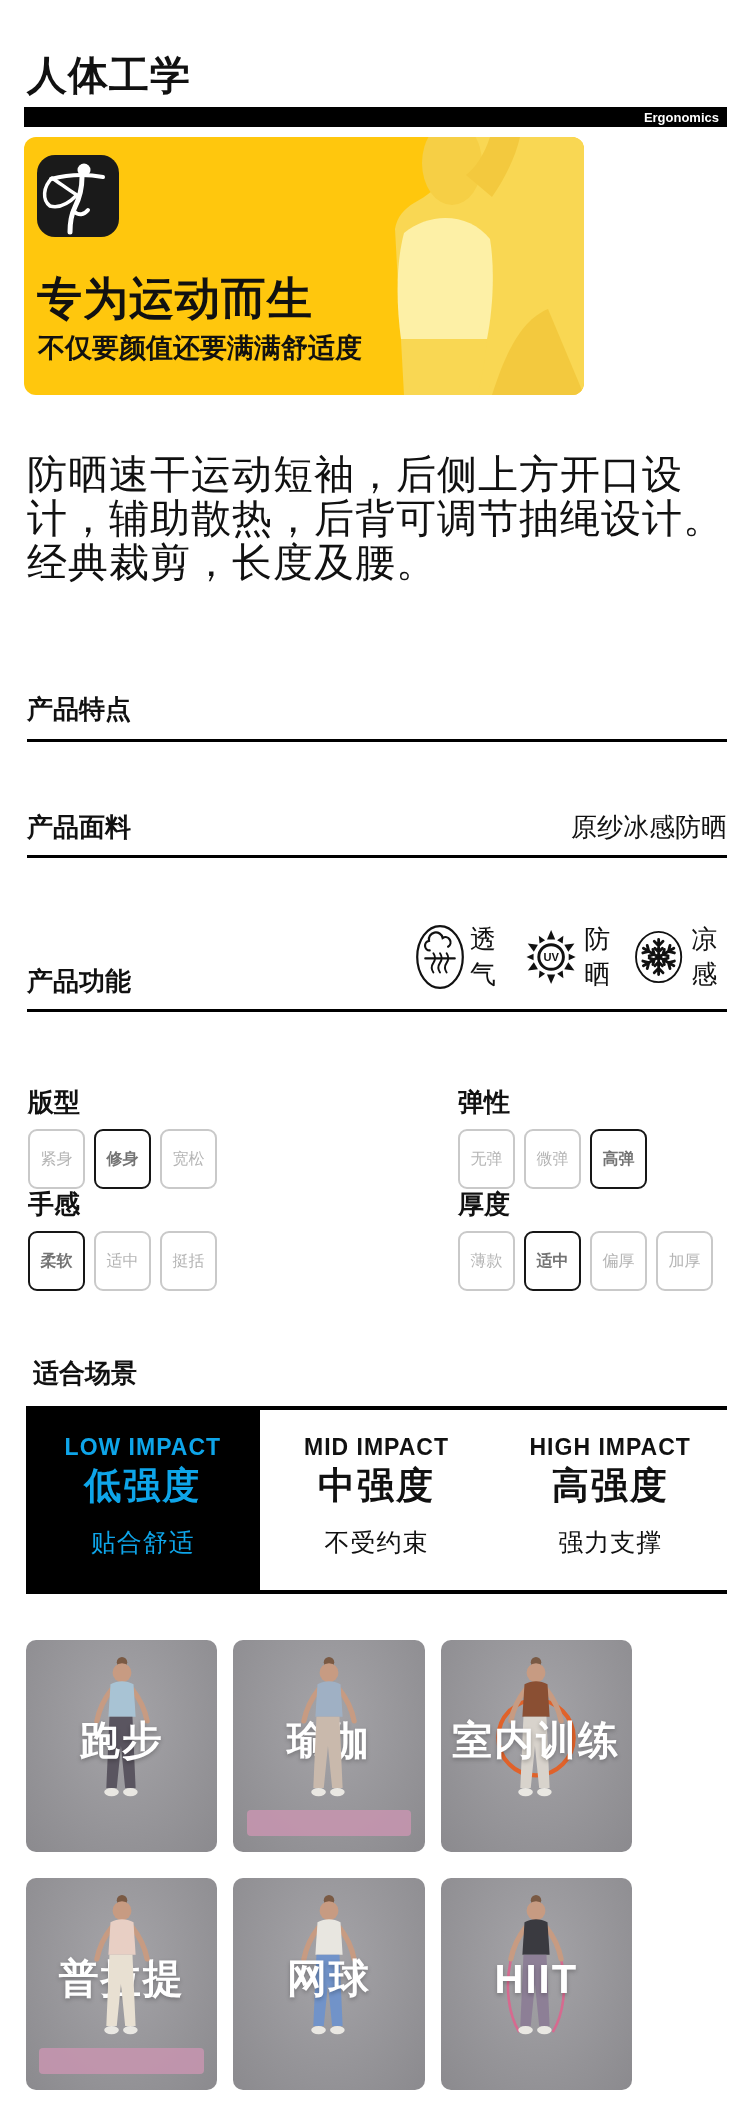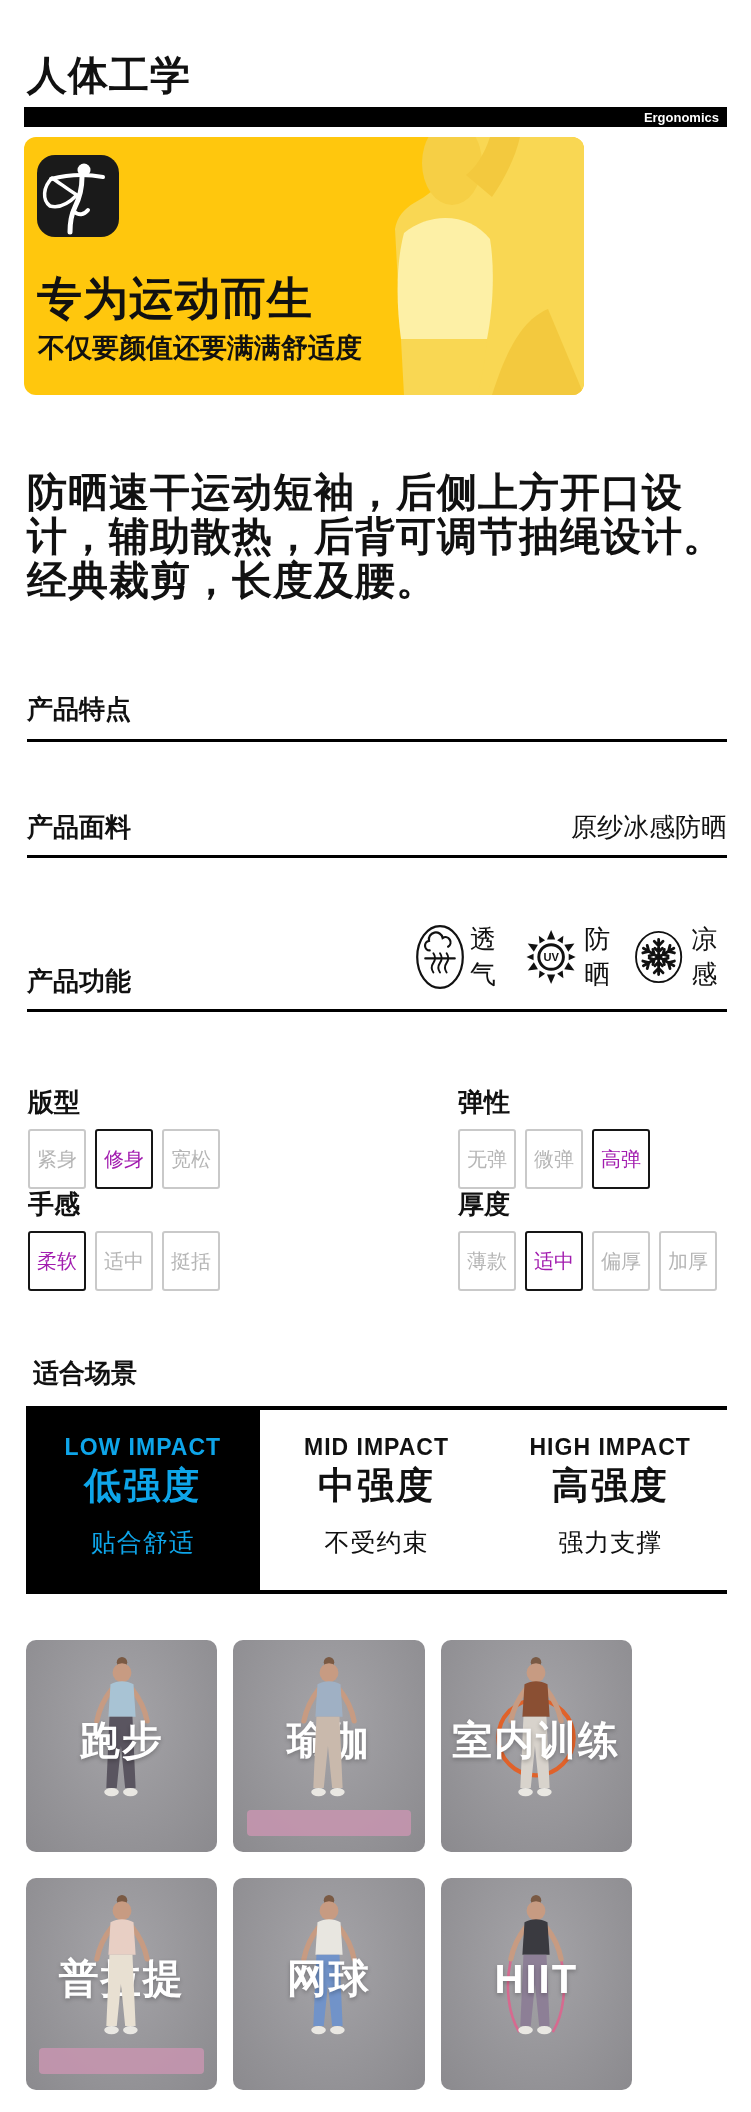--- a/index.html
+++ b/index.html
@@ -15,21 +15,21 @@
   
   .banner{position:absolute;left:24px;top:137px;width:560px;height:258px;background:#ffc70d;
           border-radius:12px;overflow:hidden;}
   .banner-art{position:absolute;right:0;top:0;width:330px;height:258px;}
   .banner-icon{position:absolute;left:13px;top:18px;width:82px;height:82px;background:#1a1a1a;border-radius:18px;}
   .banner-icon svg{position:absolute;left:0;top:0;width:82px;height:82px;}
   .banner-headline{position:absolute;left:13px;top:132px;font-size:45px;font-weight:900;letter-spacing:1px;}
   .banner-sub{position:absolute;left:14px;top:193px;font-size:27px;font-weight:700;}
 
   
-  .intro{position:absolute;left:27px;top:470px;width:706px;font-size:40px;font-weight:700;
+  .intro{position:absolute;left:27px;top:452px;width:706px;font-size:40px;font-weight:400;
          line-height:44px;letter-spacing:1px;}
 
   
   .spec-row{position:absolute;left:27px;width:700px;border-bottom:3px solid #000;
             display:flex;justify-content:space-between;align-items:flex-end;box-sizing:border-box;}
   .spec-row.r1{top:686px;height:56px;padding-bottom:12px;}
   .spec-row.r2{top:772px;height:86px;padding-bottom:10px;}
   .spec-label{font-size:26px;font-weight:700;white-space:nowrap;}
   .spec-value{font-size:26px;text-align:right;line-height:35px;}
 
@@ -39,24 +39,24 @@
   .func-items{display:flex;gap:12px;align-items:flex-end;}
   .func-item{width:96px;display:flex;flex-direction:row;align-items:center;gap:5px;}
   .func-item svg{height:84px;}
   .func-label{font-size:26px;}
 
   
   .attr-section{position:absolute;left:28px;top:1085px;width:700px;height:200px;}
   .attr-group{position:absolute;}
   .attr-label{font-size:26px;font-weight:700;margin-bottom:9px;}
   .chips{display:flex;gap:9px;}
-  .chip{min-width:57px;height:60px;border:2px solid #c9c9c9;border-radius:3px;color:#b5b5b5;
-        display:flex;align-items:center;justify-content:center;font-size:20px;
+  .chip{min-width:57px;height:60px;border:2px solid #c9c9c9;border-radius:9px;color:#b5b5b5;
+        display:flex;align-items:center;justify-content:center;font-size:16px;
         box-sizing:border-box;padding:0 7px;background:#fff;}
-  .chip-selected{border-color:#161616;color:#a21caf;font-weight:400;}
+  .chip-selected{border-color:#161616;color:#737373;font-weight:700;}
 
   
   .scene-label{position:absolute;left:33px;top:1356px;font-size:26px;font-weight:600;}
   .impact{position:absolute;left:26px;top:1406px;width:701px;height:188px;
           border-top:4px solid #000;border-bottom:4px solid #000;display:flex;box-sizing:border-box;}
   .impact-col{flex:1;display:flex;flex-direction:column;align-items:center;padding-top:24px;}
   .impact-en{font-size:23px;font-weight:700;letter-spacing:1px;}
   .impact-cn{font-size:37px;font-weight:900;letter-spacing:2px;}
   .impact-desc{font-size:25px;margin-top:15px;letter-spacing:1px;}
   .col-dark{background:#000;color:#0ea5e9;}

